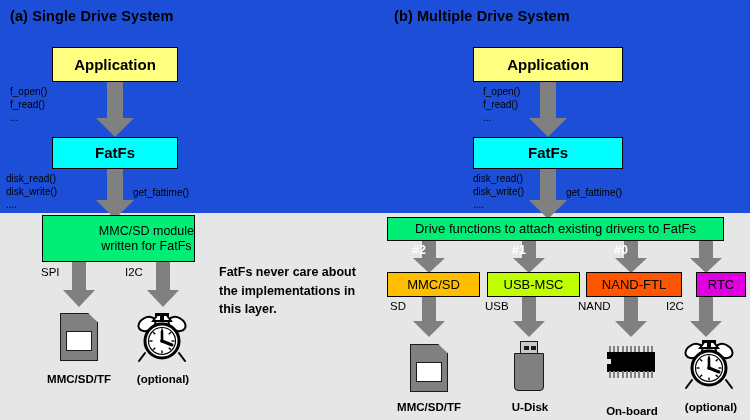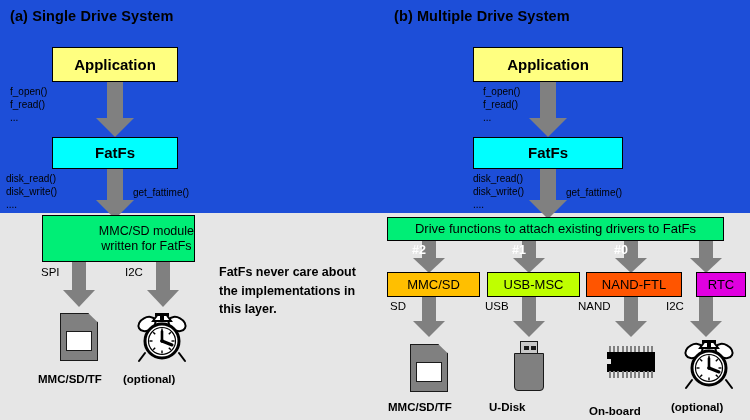--- a/index.html
+++ b/index.html
@@ -119,20 +119,21 @@
     font-weight: bold;
     color: #000;
     line-height: 1.48;
     white-space: pre-line;
   }
   .icon-caption {
     position: absolute;
     font-size: 11.5px;
     font-weight: bold;
     color: #000;
+    text-align: center;
     white-space: pre-line;
     line-height: 1.28;
   }
   
   .sdcard {
     position: absolute;
     width: 38px;
     height: 48px;
     background: #808080;
     border: 1.5px solid #1a1a1a;

